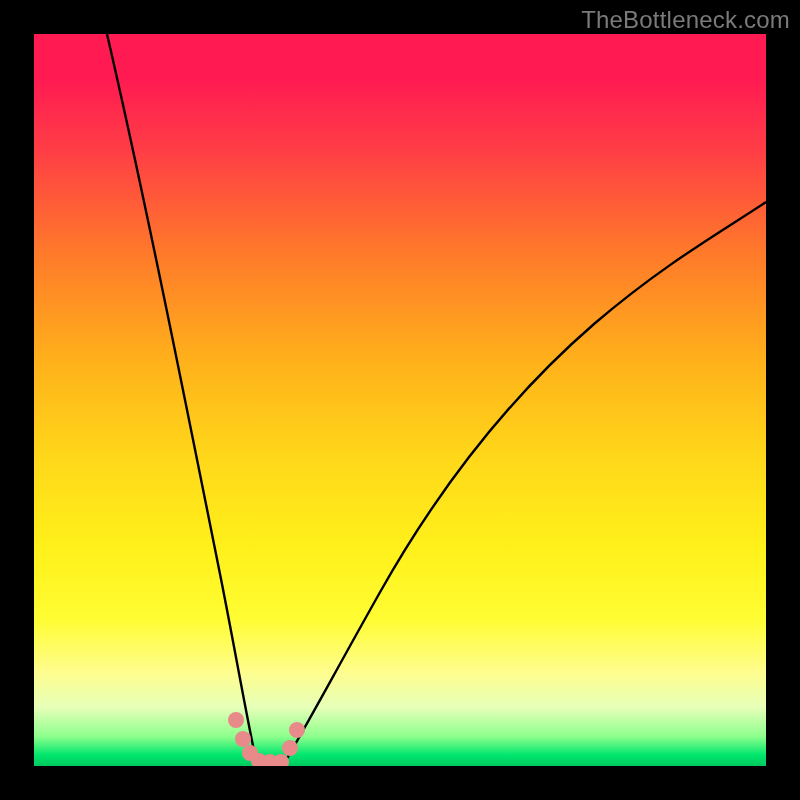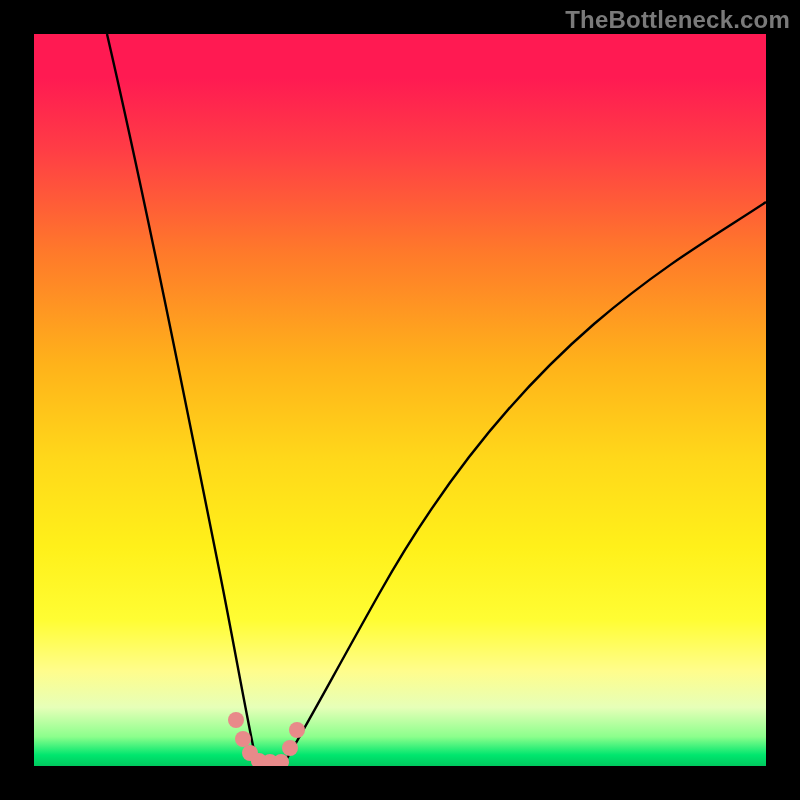--- a/index.html
+++ b/index.html
@@ -49,21 +49,21 @@
     width: 732px;
     height: 732px;
     pointer-events: none;
   }
   .watermark {
     position: absolute;
     top: 6px;
     right: 10px;
     color: #7a7a7a;
     font-size: 24px;
-    font-weight: 700;
+    font-weight: 400;
     letter-spacing: 0.2px;
     user-select: none;
   }
 </style>
 </head>
 <body>
 
 <div class="frame">
   <div class="plot">
     <svg class="curve" viewBox="0 0 732 732">

